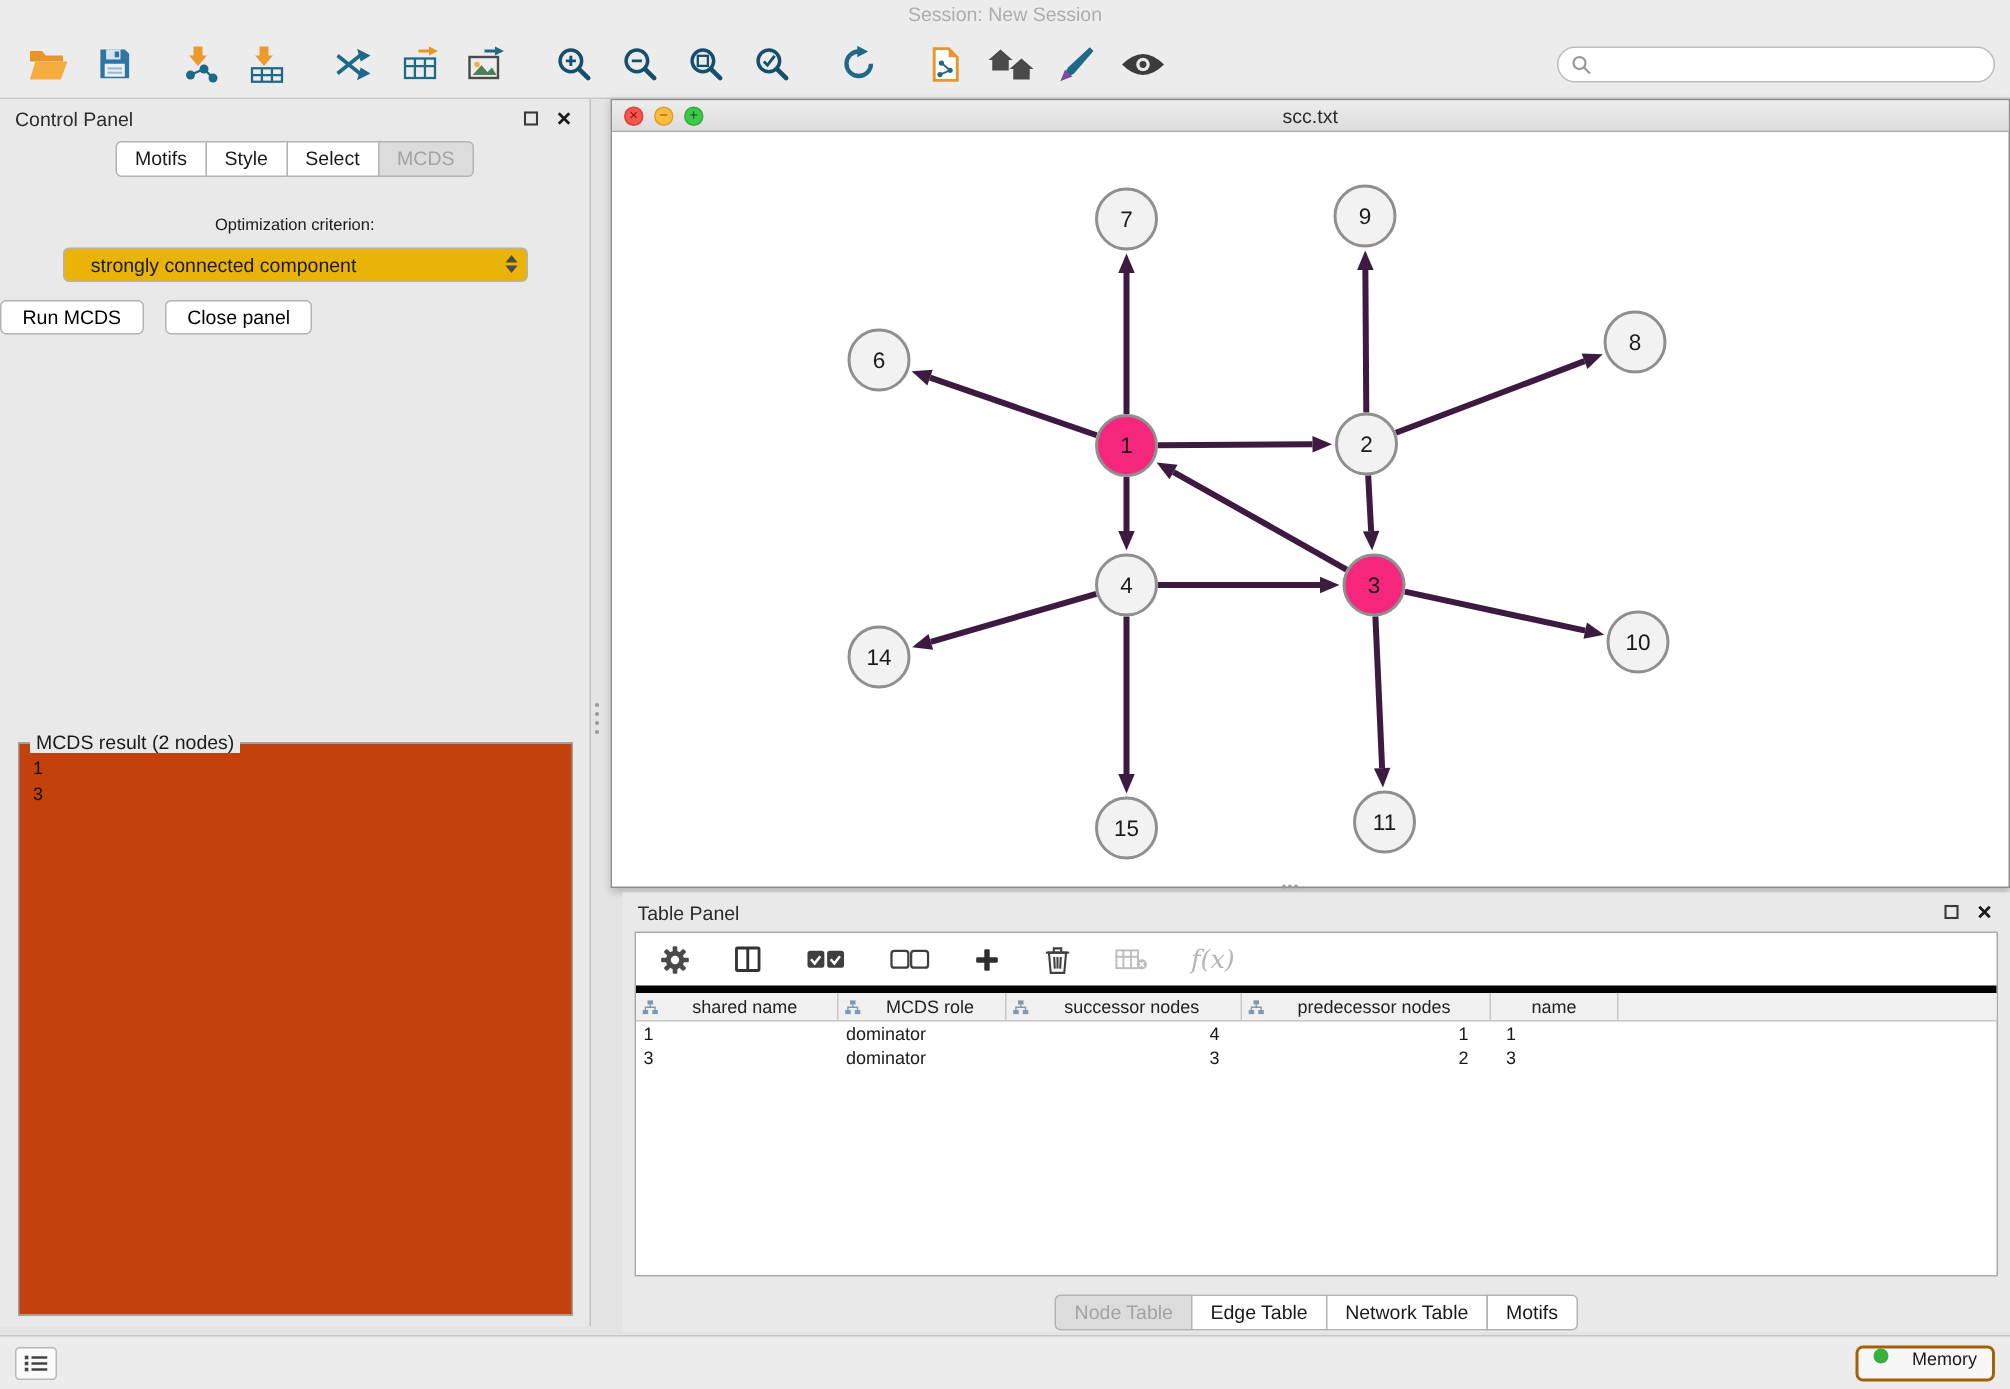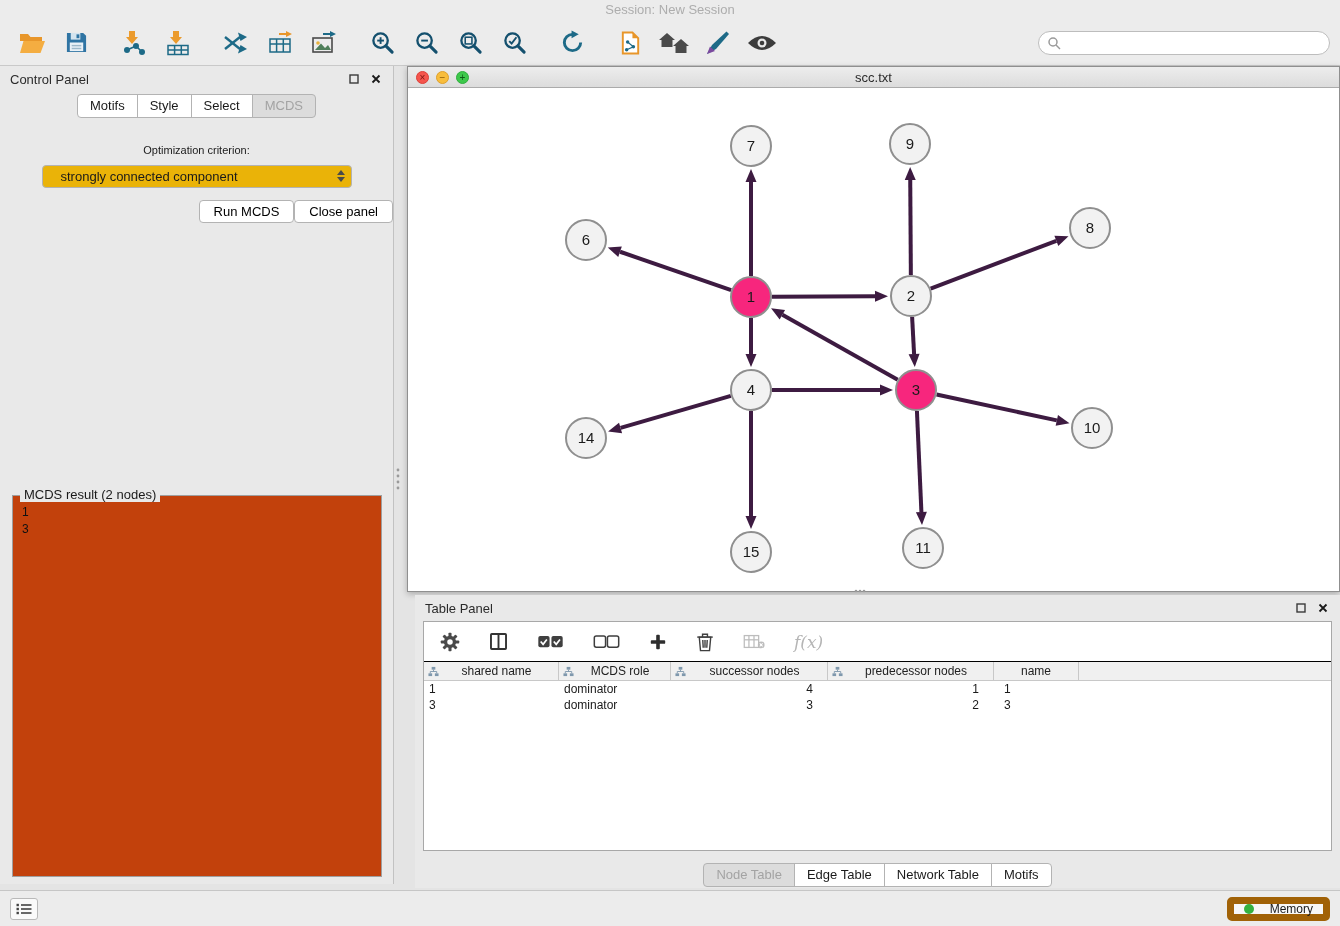--- a/index.html
+++ b/index.html
@@ -13,22 +13,22 @@
            border-bottom:1px solid #c9c9c9;display:flex;align-items:center;padding:0 10px}
   .tb-btn{width:44px;height:36px;display:flex;align-items:center;justify-content:center;cursor:pointer;border-radius:4px}
   .tb-group{display:flex;margin-right:14px}
   .search-wrap{margin-left:auto;width:292px;height:24px;border:1px solid #bdbdbd;border-radius:12px;
                background:#fff;display:flex;align-items:center;padding:0 8px}
   .search-wrap input{border:none;outline:none;flex:1;font-size:12px;font-family:"Liberation Sans",sans-serif;background:transparent}
   .statusbar{position:absolute;left:0;right:0;bottom:0;height:36px;background:#ececec;border-top:1px solid #c6c6c6;
              display:flex;align-items:center;padding:0 10px}
   .status-btn{width:28px;height:22px;border:1px solid #b9b9b9;border-radius:3px;background:#fafafa;
               display:flex;align-items:center;justify-content:center;cursor:pointer}
-  .memory-btn{margin-left:auto;height:24px;border:7px solid #a16207;border-radius:5px;background:#f7f7f7;
-              display:flex;align-items:center;gap:16px;padding:0 10px;font-size:12px;cursor:pointer}
+  .memory-btn{margin-left:auto;height:24px;border:2px solid #a16207;border-radius:5px;background:#f7f7f7;
+              display:flex;gap:16px;padding:0 10px;font-size:12px;cursor:pointer}
   .memory-dot{width:10px;height:10px;border-radius:50%;background:#35b13f;display:inline-block}
 
   
   .seg{display:inline-flex}
   .seg .tab{border:1px solid #b3b3b3;background:#fff;font-size:13px;padding:3px 12px 4px;margin-left:-1px;
             color:#1a1a1a;cursor:pointer;white-space:nowrap}
   .seg .tab:first-child{border-radius:4px 0 0 4px;margin-left:0}
   .seg .tab:last-child{border-radius:0 4px 4px 0}
   .seg .tab.active{background:#dcdcdc;color:#a3a3a3}
   .btn{border:1px solid #b3b3b3;background:#fff;border-radius:4px;font-size:13px;padding:3px 14px;cursor:pointer;
@@ -40,21 +40,21 @@
   
   .control-panel{position:absolute;left:0;top:66px;width:394px;height:818px;background:#e9e9e9;
                  border-right:1px solid #c2c2c2}
   .cp-tabs{text-align:center;margin-top:2px}
   .cp-label{text-align:center;margin-top:26px;font-size:11px}
   .combo{width:310px;height:23px;margin:9px auto 12px;background:#eab308;border:1px solid #b3b3b3;border-radius:4px;
          display:flex;align-items:center;position:relative;font-size:13px;padding-left:18px;cursor:pointer}
   .combo-arrows{position:absolute;right:6px;top:4px;display:flex;flex-direction:column;gap:2px}
   .tri-up{width:0;height:0;border-left:4px solid transparent;border-right:4px solid transparent;border-bottom:5px solid #4a4a4a}
   .tri-down{width:0;height:0;border-left:4px solid transparent;border-right:4px solid transparent;border-top:5px solid #4a4a4a}
-  .cp-buttons{display:flex;justify-content:flex-end;}
+  .cp-buttons{display:flex;justify-content:flex-start;gap:14px}
   .result-box{position:absolute;left:12px;right:11px;top:429px;bottom:7px;border:1px solid #9f9f9f;background:#c2410c}
   .result-legend{position:absolute;top:-9px;left:7px;background:#e9e9e9;padding:0 4px;font-size:13px;color:#1a1a1a}
   .result-lines{padding:8px 9px;font-size:12px;line-height:17px;color:#111}
 
   
   .network-panel{position:absolute;left:407px;top:66px;width:933px;height:526px;background:#fff;
                  border:1px solid #8f8f8f;box-shadow:0 2px 6px rgba(0,0,0,.25)}
   .net-title{height:21px;background:linear-gradient(#ededed,#dcdcdc);border-bottom:1px solid #ababab;
              text-align:center;font-size:13px;line-height:21px;color:#2b2b2b;position:relative}
   .lights{position:absolute;left:8px;top:4px;display:flex;gap:7px}
@@ -63,21 +63,21 @@
   .light.yellow{background:#f8bd3c;border:1px solid #dfa02b;color:#8a5a07}
   .light.green{background:#3dc84b;border:1px solid #2fae3d;color:#0d5a16}
   .light.red::after{content:"×"}
   .light.yellow::after{content:"−"}
   .light.green::after{content:"+"}
   .net-canvas{display:block}
 
   
   .table-panel{position:absolute;left:415px;top:595px;width:925px;height:293px;background:#e9e9e9}
   .tp-box{position:absolute;left:8px;right:8px;top:26px;height:230px;background:#fff;border:1px solid #a8a8a8}
-  .tp-toolbar{height:40px;border-bottom:1px solid #000000;display:flex;align-items:center;gap:29px;padding:0 16px}
+  .tp-toolbar{height:40px;border-bottom:5px solid #000000;display:flex;align-items:center;gap:29px;padding:0 16px}
   .tp-ico{display:flex;align-items:center;justify-content:center;cursor:pointer}
   .fx{font-family:"DejaVu Serif",serif;font-style:italic;font-size:17px;color:#b5b5b5}
   .thead{display:flex;height:19px;background:#f0f0f0;border-bottom:1px solid #c8c8c8;font-size:12px;color:#222}
   .th{display:flex;align-items:center;border-right:1px solid #c8c8c8;padding:0 4px;position:relative}
   .th .lbl{flex:1;text-align:center}
   .trow{display:flex;height:16px;font-size:12px;align-items:center}
   .td{padding:0 5px;overflow:hidden;white-space:nowrap}
   .td.num{text-align:right;padding-right:15px}
   .bottom-tabs{position:absolute;top:268px;left:0;right:0;text-align:center}
 

